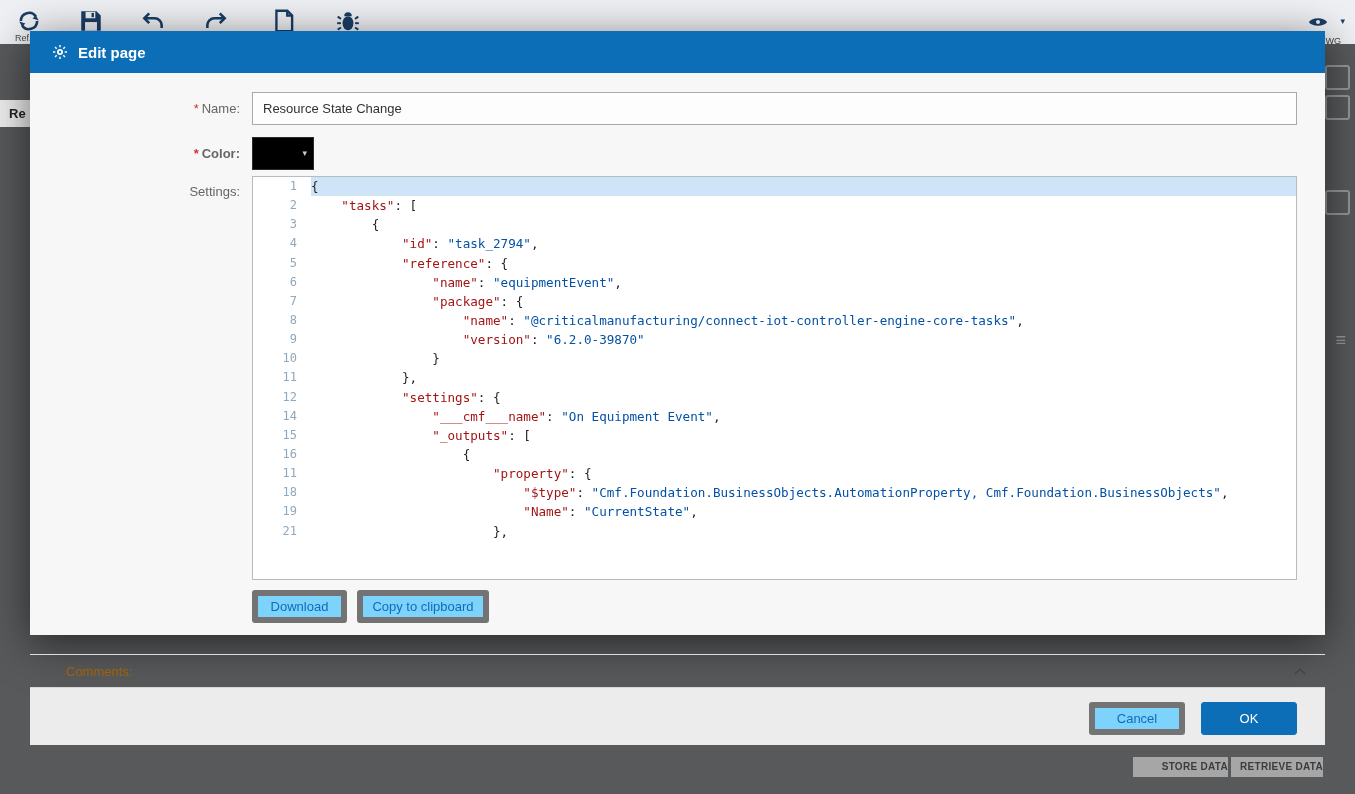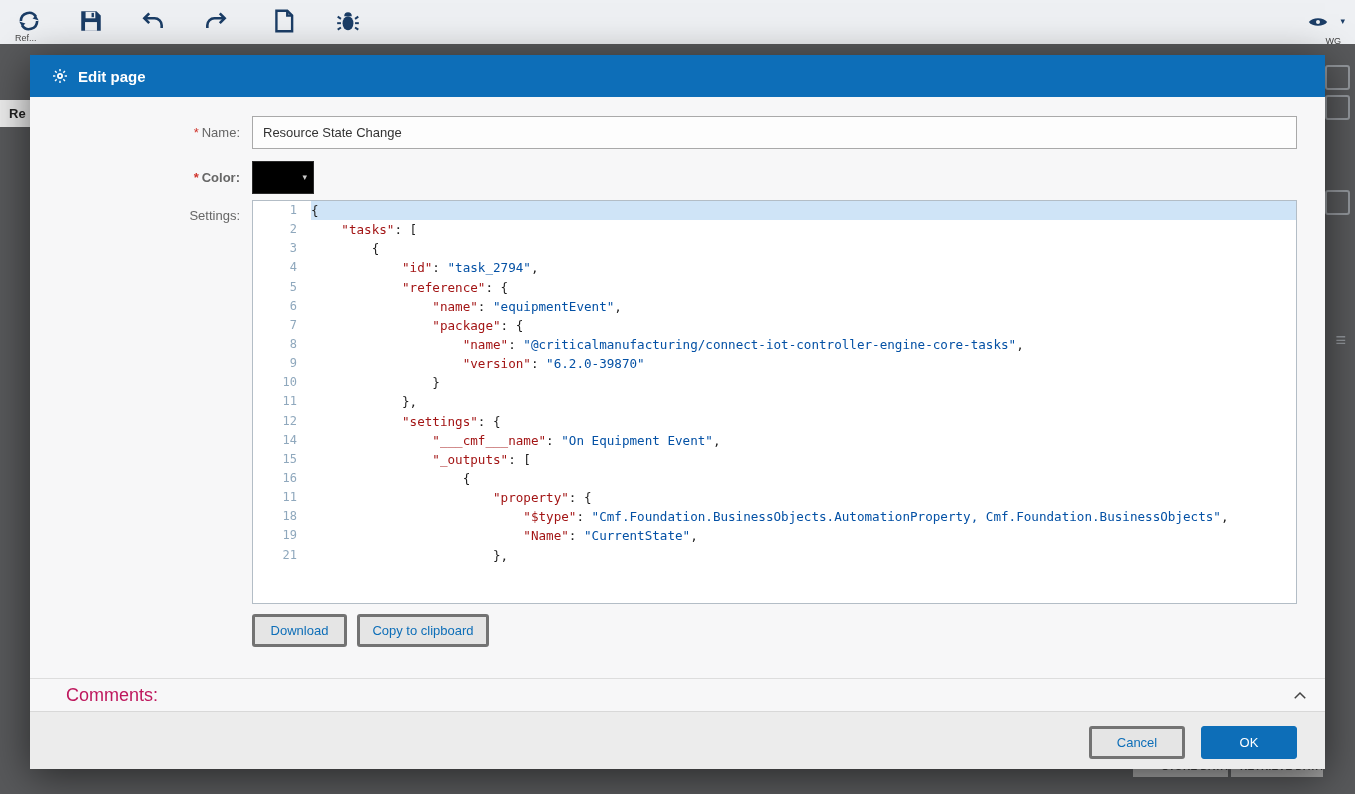--- a/index.html
+++ b/index.html
@@ -20,21 +20,21 @@
   .left-panel-tab{position:absolute;left:0;top:100px;width:30px;height:27px;background:#ededed;
     color:#222;font-size:13px;font-weight:bold;line-height:27px;padding-left:9px;box-sizing:border-box;}
   .bg-sq{position:absolute;width:21px;height:21px;border:2px solid #93979c;border-radius:3px;right:5px;}
   .bg-lines{position:absolute;right:9px;top:330px;font-size:18px;color:#93979c;}
   .bg-btn{position:absolute;top:757px;height:20px;background:#a6a6a6;color:#3c3c3c;
     font-size:10px;font-weight:bold;text-align:right;line-height:20px;letter-spacing:.3px;}
   #store-btn{left:1133px;width:95px;}
   #retrieve-btn{left:1231px;width:92px;}
 
   
-  .modal{position:absolute;left:30px;top:55px;width:1295px;height:713px;background:#f7f7f8;
+  .modal{position:absolute;left:30px;top:31px;width:1295px;height:604px;background:#f7f7f8;
     box-shadow:0 8px 40px rgba(0,0,0,.55);}
   .modal-header{position:absolute;left:0;top:0;right:0;height:42px;background:var(--header,#0d6eb8);
     color:#fff;display:flex;align-items:center;}
   .modal-header .gear{margin-left:22px;width:16px;height:16px;}
   .modal-title{margin-left:10px;font-size:15px;font-weight:600;}
 
   .field-label{position:absolute;left:0;width:210px;text-align:right;font-size:13px;color:#666;}
   .req{color:#d0342c;margin-right:3px;}
 
   #name-label{top:61px;line-height:33px;}
@@ -57,27 +57,27 @@
     color:#8fa8bd;font-size:12px;}
   .ed-code{flex:1 1 auto;white-space:pre;color:#1e1e1e;}
   .ed-row.active .ed-code{background:#cfe4f7;}
   .tok-p{color:#1e1e1e;}
   .tok-k{color:var(--tok-k,#a31515);}
   .tok-s{color:var(--tok-s,#0451a5);}
   .tok-n{color:var(--tok-n,#098658);}
 
   .btn{box-sizing:border-box;height:33px;border-radius:3px;font-family:"Liberation Sans",sans-serif;
     font-size:13px;cursor:pointer;}
-  .btn-outline{background:#e5e5e5;border:3px solid #737373;color:var(--accent,#0d6eb8);}
+  .btn-outline{background:#7dd3fc;border:6px solid #737373;color:var(--accent,#0d6eb8);}
   .btn-primary{background:var(--accent,#0d6eb8);border:1px solid var(--accent,#0d6eb8);color:#fff;}
   #download-btn{position:absolute;left:222px;top:559px;width:95px;}
   #copy-btn{position:absolute;left:327px;top:559px;width:132px;}
 
   .comments-row{position:absolute;left:0;right:0;top:623px;height:33px;border-top:1px solid #ddd;}
-  .comments-label{position:absolute;left:36px;top:0;line-height:33px;font-size:18px;color:#be185d;}
+  .comments-label{position:absolute;left:36px;top:0;line-height:33px;font-size:13px;color:#a16207;}
   .comments-chevron{position:absolute;right:16px;top:8px;width:18px;height:18px;cursor:pointer;}
 
   .modal-footer{position:absolute;left:0;right:0;top:656px;height:57px;background:#ececec;
     border-top:1px solid #d8d8d8;}
   #cancel-btn{position:absolute;left:1059px;top:14px;width:96px;}
   #ok-btn{position:absolute;left:1171px;top:14px;width:96px;}
 </style>
 </head>
 <body>
 

